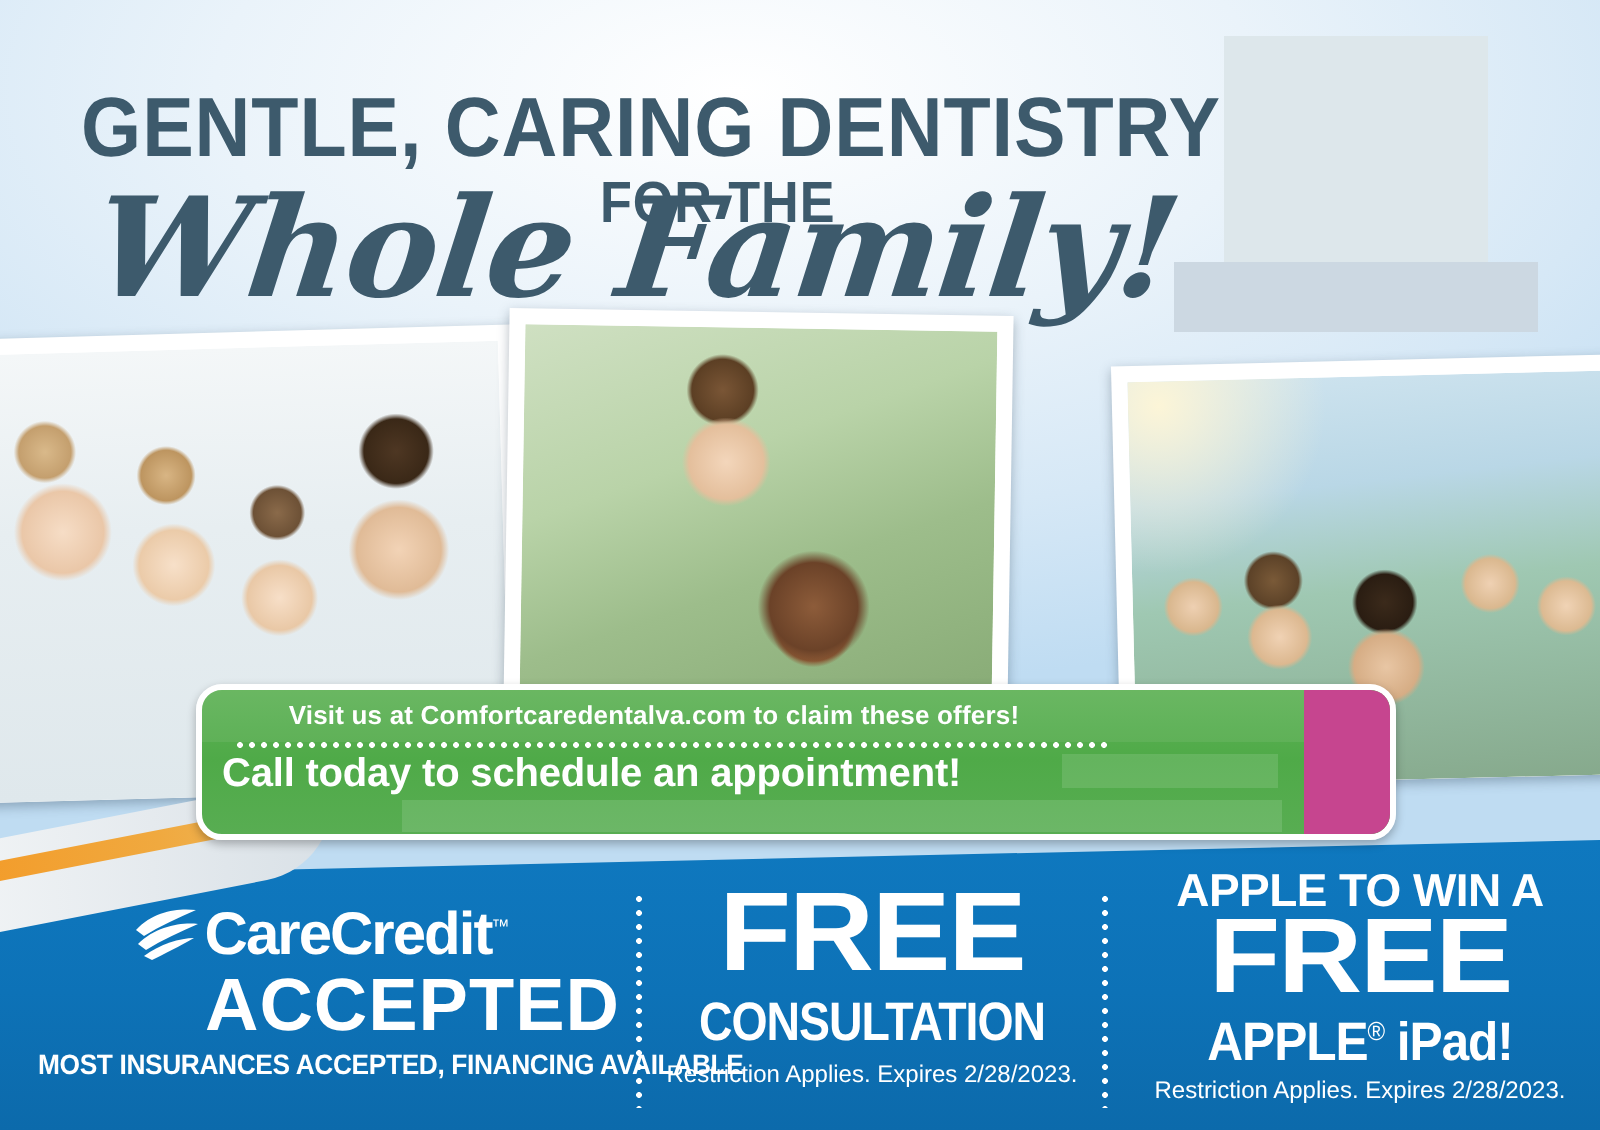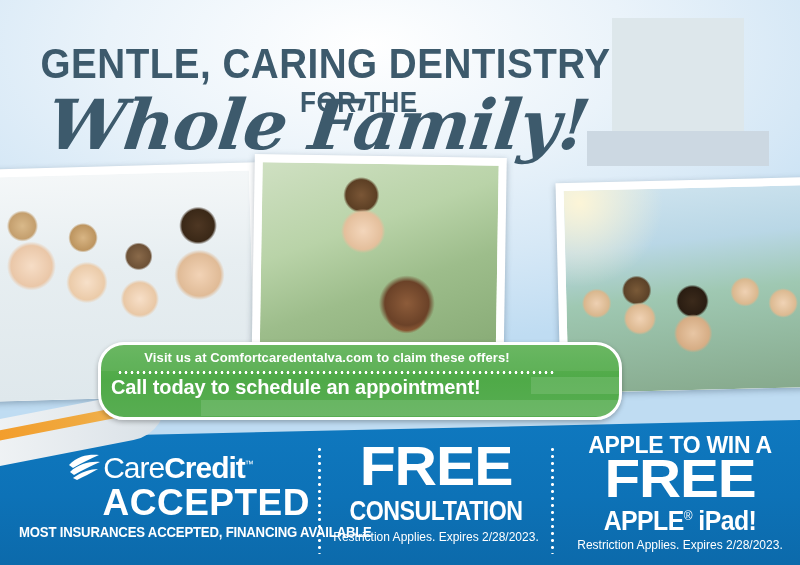--- a/index.html
+++ b/index.html
@@ -89,23 +89,23 @@
       radial-gradient(circle 22px at 29% 64%, #f0d2b4 0%, #dcb890 62%, rgba(220,184,144,0) 74%),
       radial-gradient(circle 18px at 28% 50%, #7a5a38 0%, #5c4228 70%, rgba(92,66,40,0) 82%),
       radial-gradient(circle 20px at 12% 56%, #eed0b2 0%, #d9b78e 62%, rgba(217,183,142,0) 74%),
       radial-gradient(circle 20px at 71% 52%, #efd1b3 0%, #dab88f 62%, rgba(218,184,143,0) 74%),
       radial-gradient(circle 20px at 86% 58%, #f0d3b5 0%, #dcba92 62%, rgba(220,186,146,0) 74%),
       radial-gradient(circle 120px at 6% 6%, rgba(255,246,214,.95) 0%, rgba(255,244,205,0) 70%),
       linear-gradient(175deg,#cfe4ef 0%,#b9d7e6 28%,#9fc8b2 52%,#86a98c 100%);
   }
   
   #green-panel{
-    position:absolute;left:98px;top:342px;width:524px;height:78px;
+    position:absolute;left:98px;top:342px;width:600px;height:78px;
     background:linear-gradient(180deg,#5fb256 0%,#4faa48 48%,#58ad52 100%);
-    border:3px solid #ffffff;border-radius:26px;
+    border:3px solid #ffffff;border-radius:13px;
     box-shadow:0 2px 5px rgba(0,0,0,.28);
     box-sizing:border-box;overflow:hidden;
   }
   #green-highlight{
     position:absolute;left:0;top:0;width:100%;height:26px;
     background:rgba(255,255,255,.07);
   }
   #green-web{
     position:absolute;left:26px;top:5px;width:400px;
     text-align:center;color:#ffffff;
@@ -155,21 +155,21 @@
   #vdots-1{left:318px;}
   #vdots-2{left:551px;}
   
   #cell-carecredit{position:absolute;left:10px;top:432px;width:300px;height:128px;}
   #cc-logo-row{position:absolute;left:0;top:20px;width:300px;text-align:center;white-space:nowrap;}
   #cc-swoosh{display:inline-block;vertical-align:middle;margin-right:2px;}
   #cc-word{
     display:inline-block;vertical-align:middle;
     color:#ffffff;font-size:30px;letter-spacing:-1px;position:relative;top:-1px;
   }
-  #cc-word b{font-weight:normal;}
+  #cc-word b{font-weight:bold;}
   #cc-word span.light{font-weight:bold;}
   #cc-tm{font-size:9px;vertical-align:super;font-weight:normal;}
   #cc-accepted{
     position:absolute;left:0;top:50px;width:300px;text-align:right;
     color:#ffffff;font-size:37px;font-weight:bold;letter-spacing:.5px;
     transform:scaleX(1.0);
   }
   #cc-sub{
     position:absolute;left:0;top:92px;width:300px;text-align:center;
     color:#ffffff;font-size:14px;font-weight:bold;letter-spacing:-.2px;

